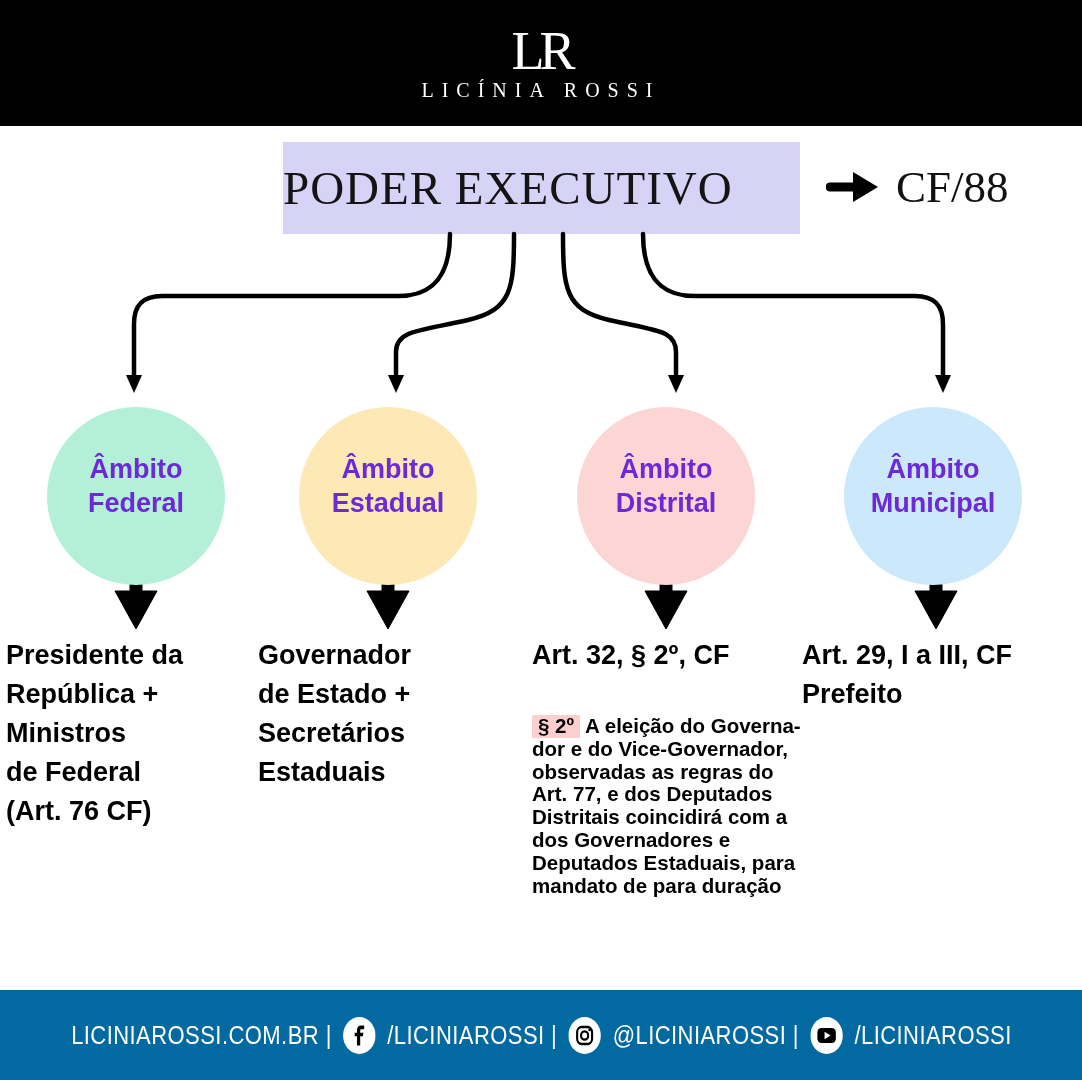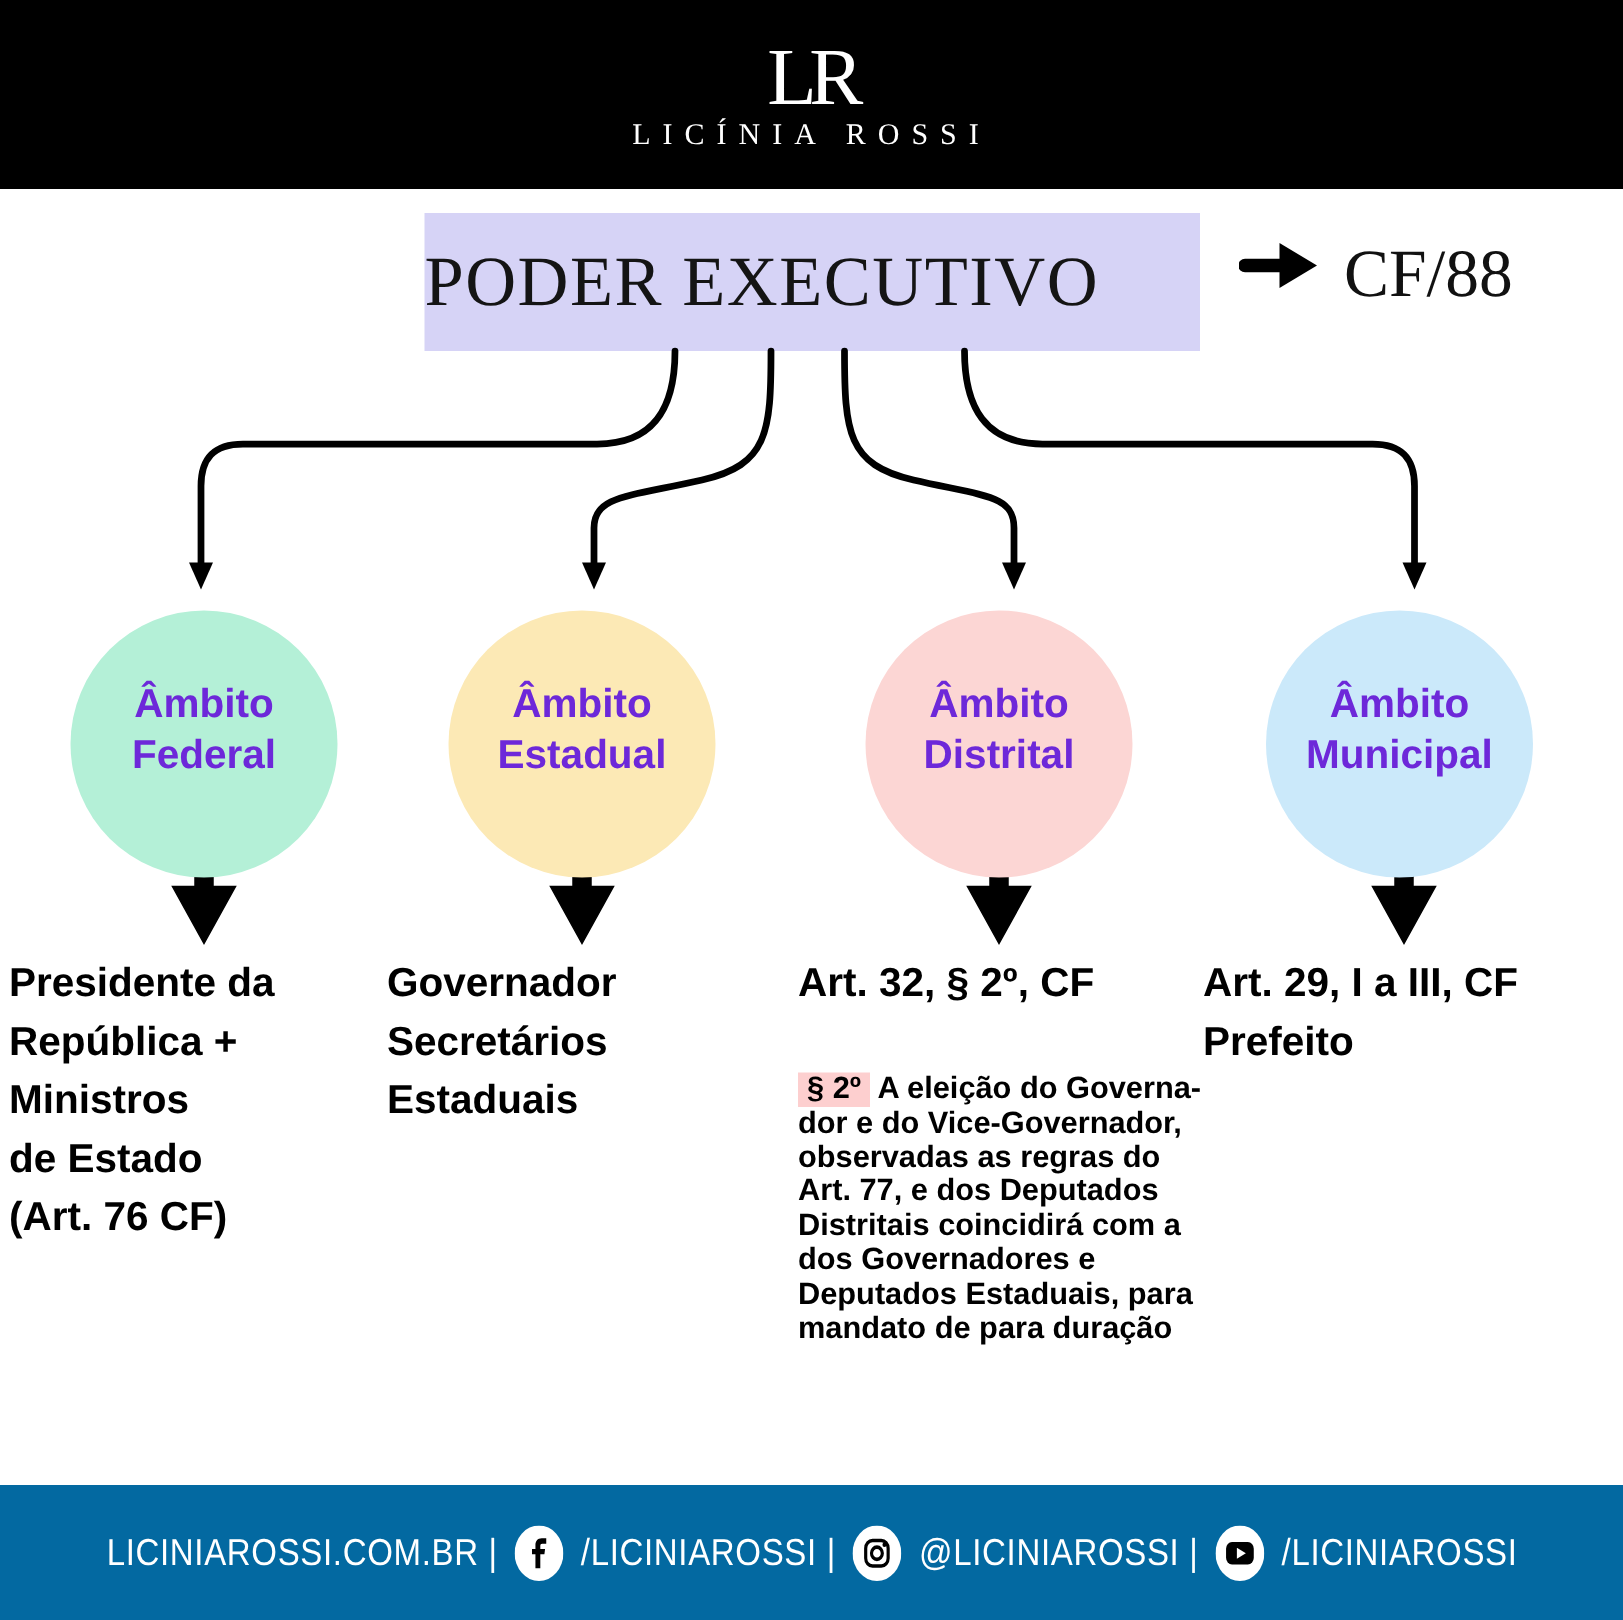--- a/index.html
+++ b/index.html
@@ -30,21 +30,21 @@
     position:absolute; left:283px; top:142px; width:517px; height:92px;
     background:var(--box-color,#d6d3f6);
     display:flex; align-items:center; justify-content:flex-start;
   }
   .title-text {
     font-family:"Liberation Serif","DejaVu Serif",serif;
     font-size:47px; color:#141414; letter-spacing:1px; white-space:nowrap;
   }
   .ref-group {
     position:absolute; left:826px; top:156px; height:62px;
-    display:flex; gap:12px;
+    display:flex; align-items:center; gap:12px;
   }
   .ref-text {
     font-family:"Liberation Serif","DejaVu Serif",serif;
     font-size:45px; color:#111; white-space:nowrap;
   }
 
   
   .overlay {
     position:absolute; left:0; top:0; width:1082px; height:1080px;
     pointer-events:none;
@@ -172,26 +172,27 @@
     <div class="circle-label">
       <div>Âmbito</div>
       <div>Municipal</div>
     </div>
   </div>
 
   <div class="detail d0">
     <div class="detail-line">Presidente da</div>
     <div class="detail-line">República +</div>
     <div class="detail-line">Ministros</div>
-    <div class="detail-line">de Estado</div>
+    <div class="detail-line">de Federal</div>
     <div class="detail-line">(Art. 76 CF)</div>
   </div>
 
   <div class="detail d1">
     <div class="detail-line">Governador</div>
+    <div class="detail-line">de Estado +</div>
     <div class="detail-line">Secretários</div>
     <div class="detail-line">Estaduais</div>
   </div>
 
   <div class="detail d2">
     <div class="detail-line">Art. 32, § 2º, CF</div>
     <div class="note">
       <div class="note-line">
         <span class="hl" style="background: rgb(253, 207, 207); margin-top: 35px;">§ 2º</span><span>A eleição do Governa-</span>
       </div>

